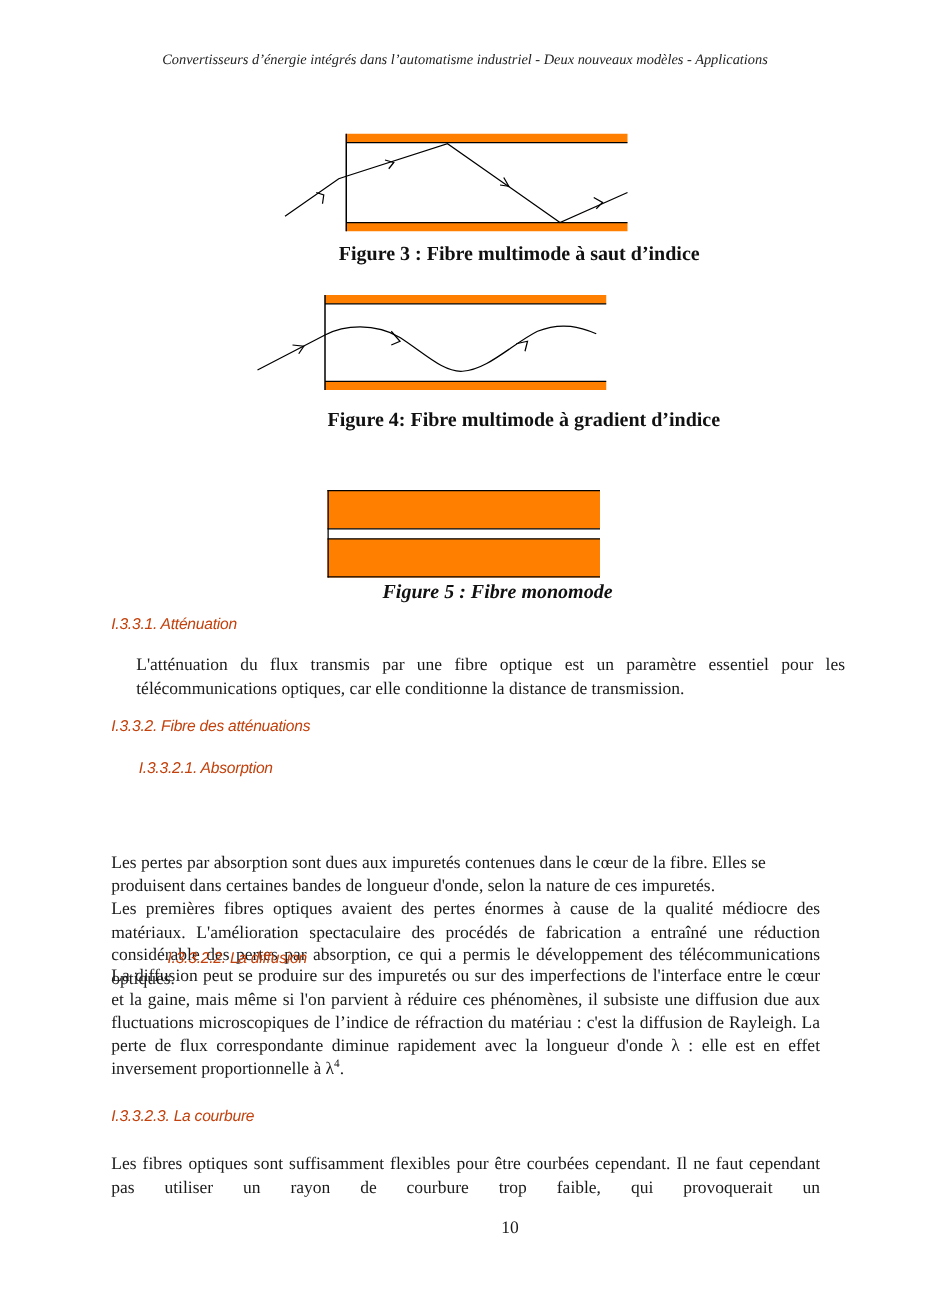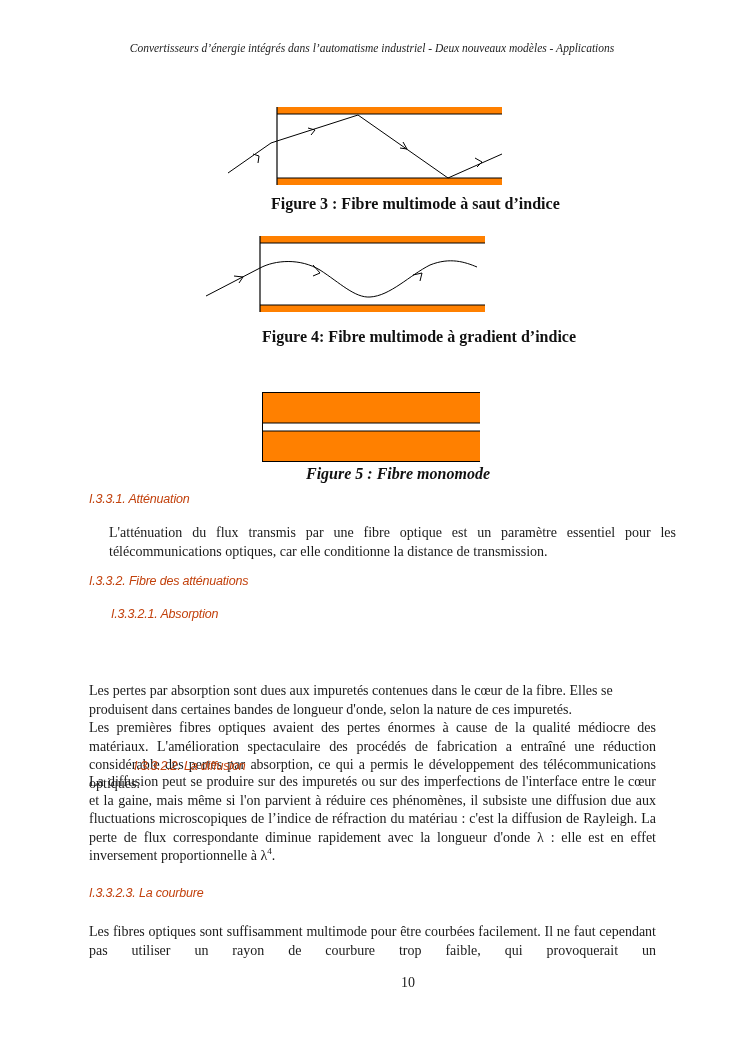--- a/index.html
+++ b/index.html
@@ -74,16 +74,16 @@
   <p>Les premières fibres optiques avaient des pertes énormes à cause de la qualité médiocre des matériaux. L'amélioration spectaculaire des procédés de fabrication a entraîné une réduction considérable des pertes par absorption, ce qui a permis le développement des télécommunications optiques.</p>
 </div>
 
 <div class="heading" style="top:759px;margin-left:45px;">I.3.3.2.2. La diffusion</div>
 <div class="para" style="top:773px;">
   <p><span>La diffusion peut se produire sur des impuretés ou sur des imperfections de l'interface entre le cœur et la gaine, mais même si l'on parvient à réduire ces phénomènes, il subsiste une diffusion due aux fluctuations microscopiques de l’indice de réfraction du matériau : c'est la diffusion de Rayleigh. La perte de flux correspondante diminue rapidement avec la longueur d'onde λ : elle est en effet inversement proportionnelle à λ</span><sup>4</sup><span>.</span></p>
 </div>
 
 <div class="heading" style="top:842px;margin-top:44px;">I.3.3.2.3. La courbure</div>
 <div class="para" style="top:923px;">
-  <p style="text-align-last: justify;">Les fibres optiques sont suffisamment multimode pour être courbées facilement. Il ne faut cependant pas utiliser un rayon de courbure trop faible, qui provoquerait un</p>
+  <p style="text-align-last: justify;">Les fibres optiques sont suffisamment flexibles pour être courbées cependant. Il ne faut cependant pas utiliser un rayon de courbure trop faible, qui provoquerait un</p>
 </div>
 
 <div class="page-number">10</div>
 
 </body></html>

